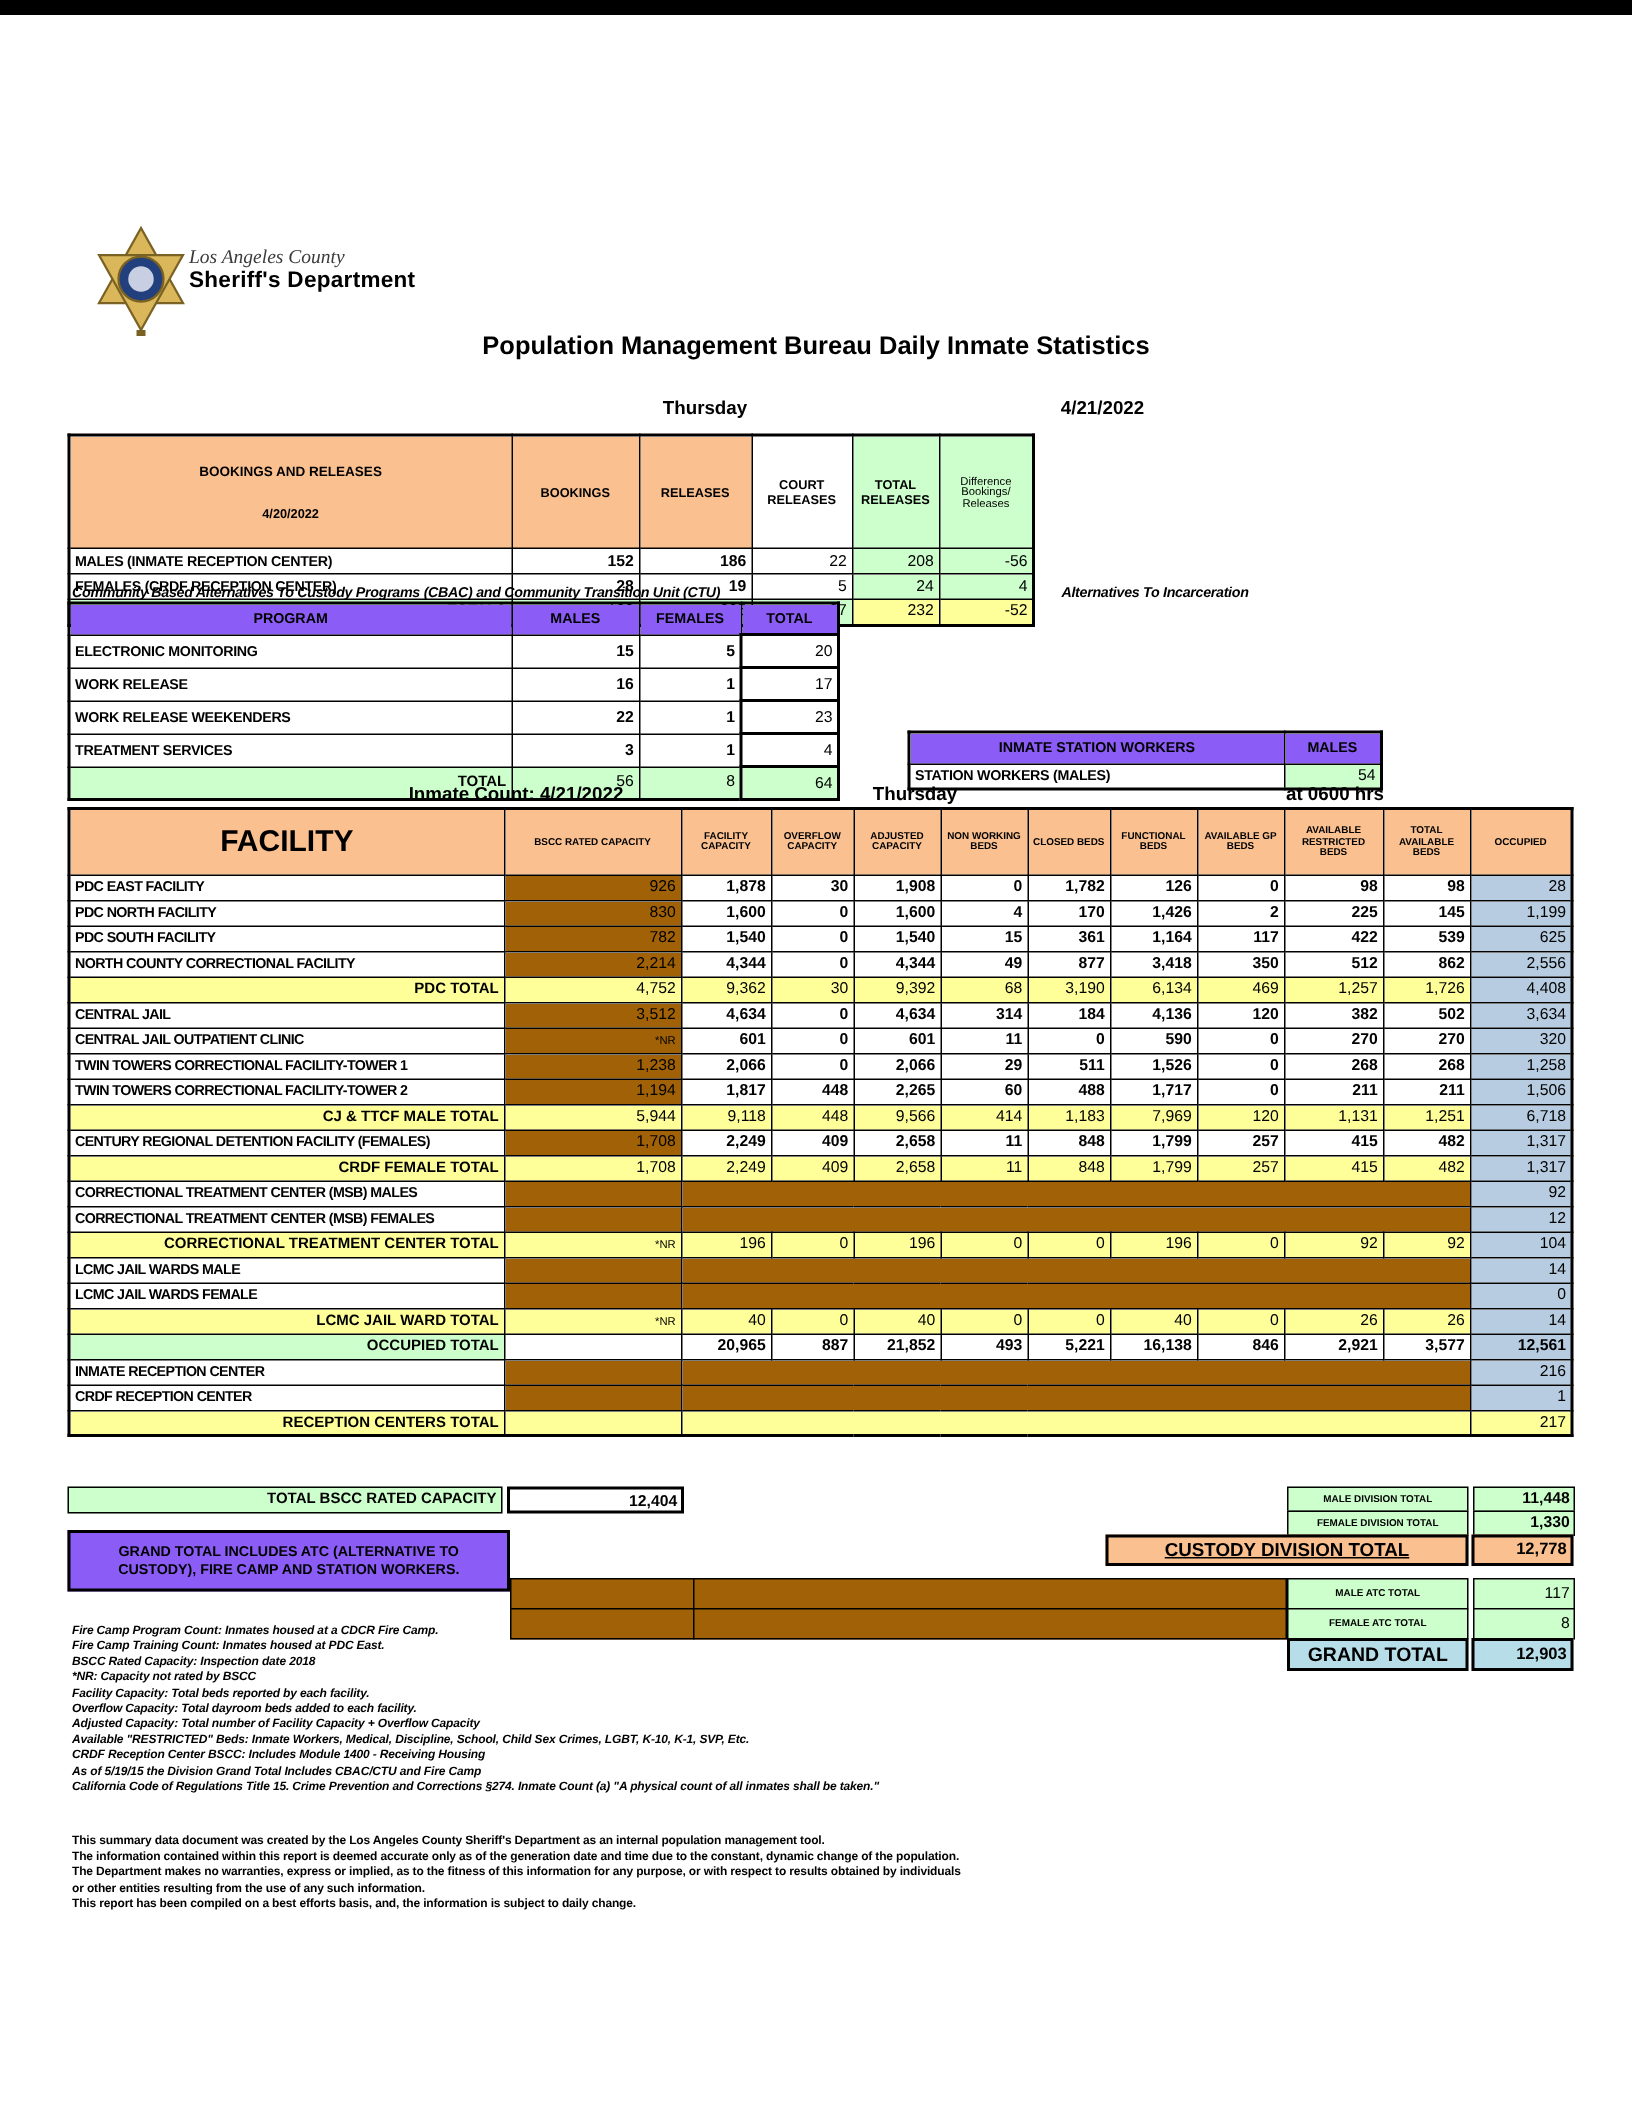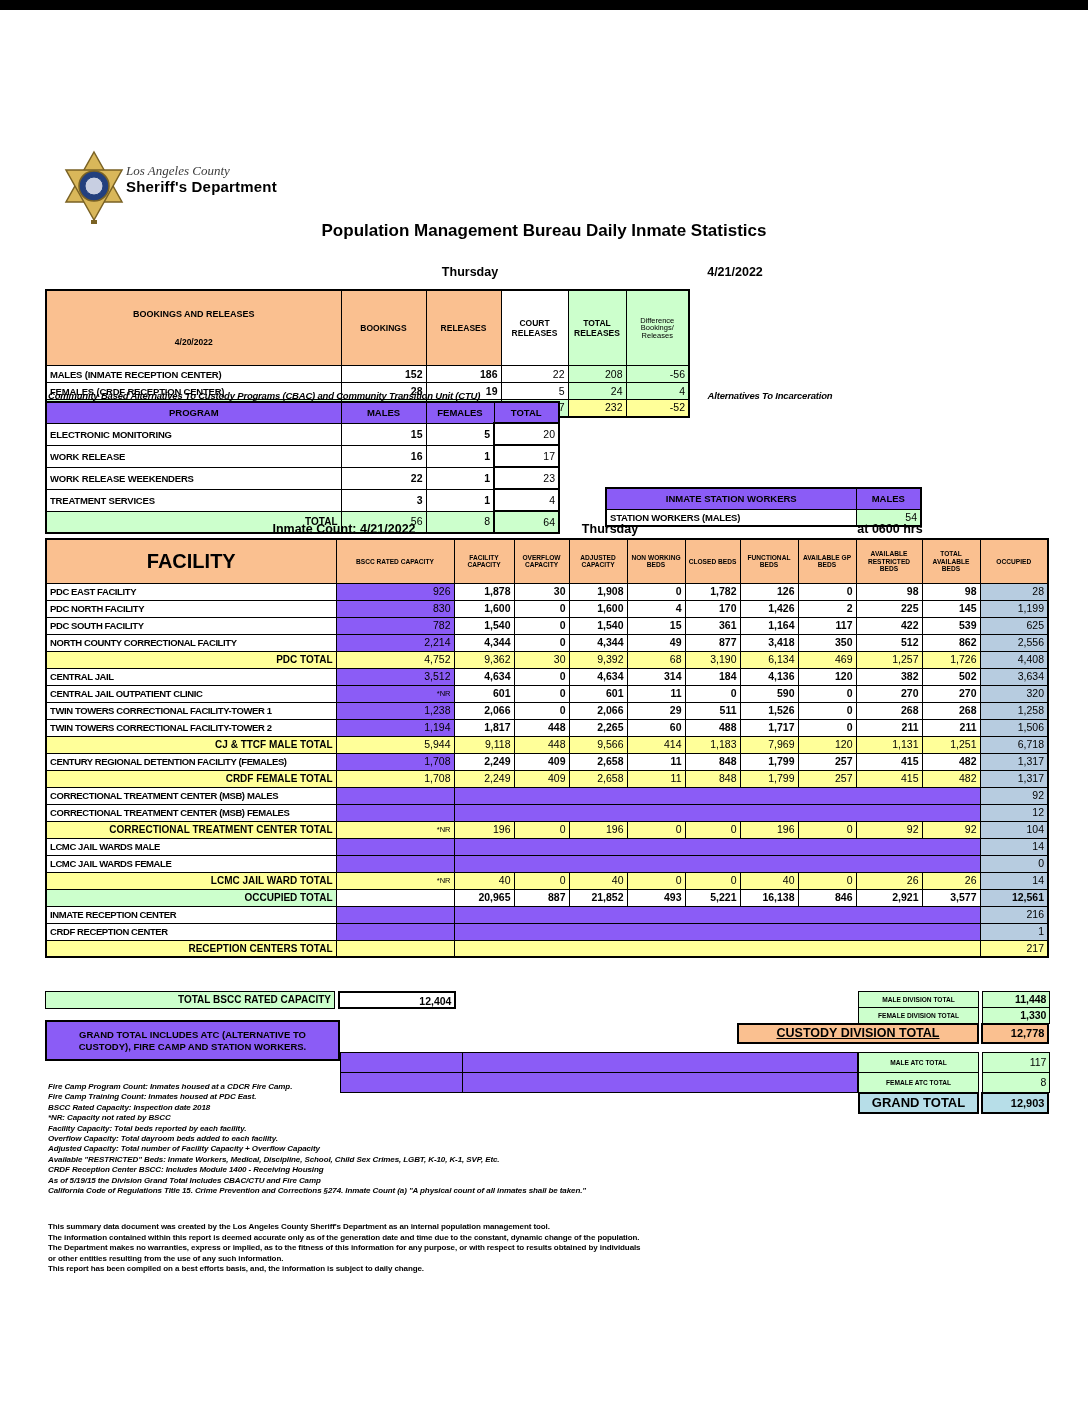--- a/index.html
+++ b/index.html
@@ -16,21 +16,21 @@
   .hcell-md { font-size: 8.5px; line-height: 10px; }
   tbody tr { height: 17px; }
   .cell { height: 17px; line-height: 15px; white-space: nowrap; }
   .num { text-align: right; font-size: 10.5px; }
   .b { font-weight: bold; }
   .lbl { font-size: 9.5px; font-weight: bold; letter-spacing: -0.2px; }
   .flabel { font-size: 9.5px; font-weight: bold; letter-spacing: -0.4px; }
   .tlabel { font-size: 10px; font-weight: bold; text-align: right; }
   .bg-green  { background:#CCFFCC; }
   .bg-yellow { background:#FFFF99; }
-  .bg-gray   { background:#8b5cf6; }
+  .bg-gray   { background:#a16207; }
   .bg-blue   { background:#B7CCE0; }
   .bg-orange { background:#FAC090; }
   .bg-tan    { background:#8b5cf6; }
   .bg-cyan   { background:#B7DEE8; }
   .nr { font-size: 7.5px; }
   .thick { border-width: 2px; }
   .ib { display:inline-block; vertical-align:top; border:1px solid #000; height:18px; line-height:16px;
         padding:0 3px; white-space:nowrap;margin-top:32px; }
   .minirow { font-size: 6.6px; font-weight: bold; text-align:center; }
   .title { font-size: 17px; font-weight: bold; text-align: center; }

